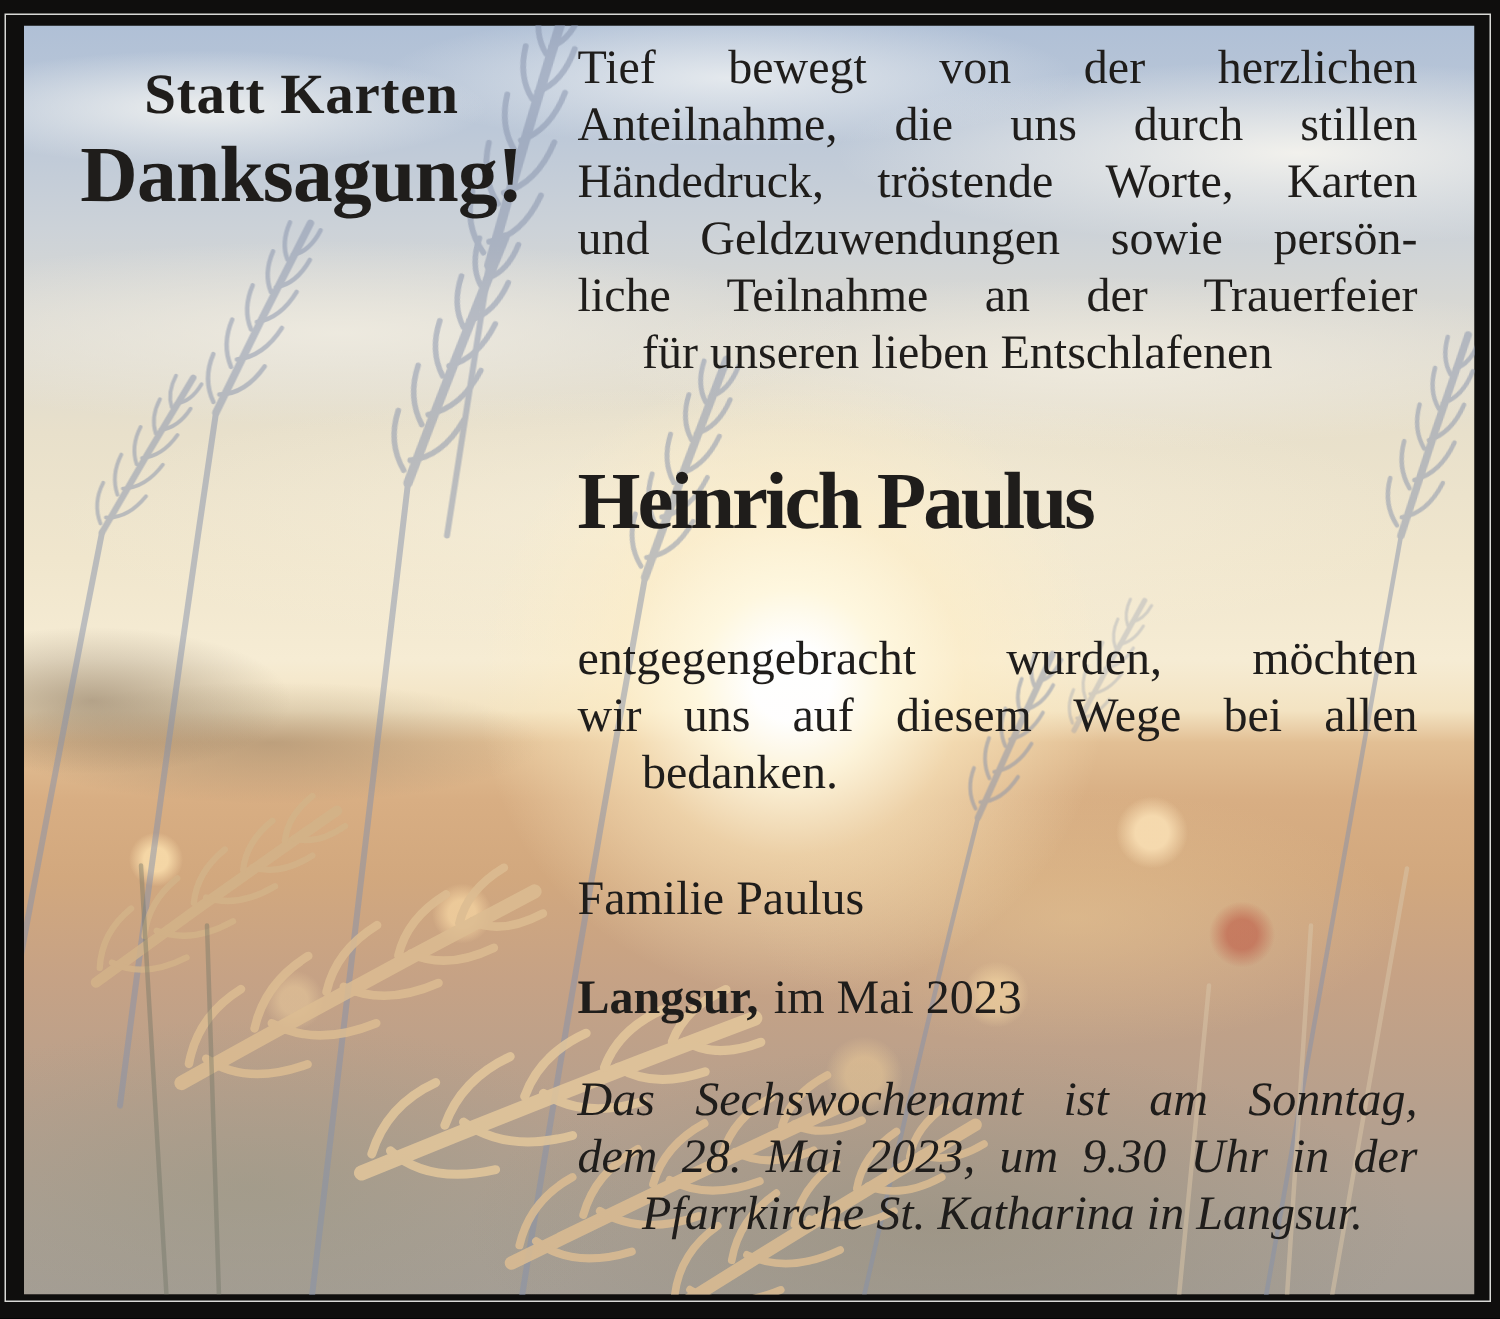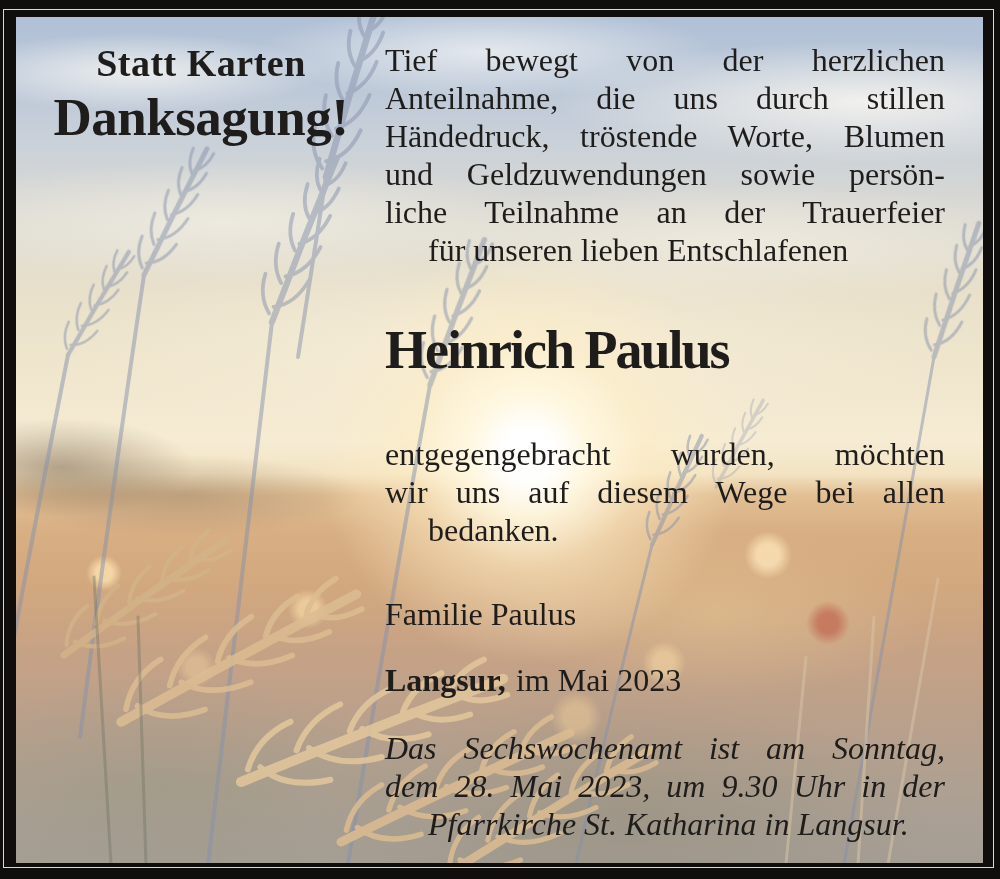--- a/index.html
+++ b/index.html
@@ -85,21 +85,21 @@
   }
   .title {
     font-size: 53px;
     font-weight: bold;
     letter-spacing: -0.5px;
     line-height: 60px;
     margin-top: 2px;
   }
   .body-col {
     position: absolute;
-    left: 369px; top: 24px;
+    left: 369px; top: 8px;
     width: 560px;
     font-size: 32px;
     line-height: 38px;
   }
   .jline { text-align: justify; text-align-last: justify; }
   .jline.jlast { text-align-last: left; margin-left: 43px; }
   .deceased {
     font-size: 54px;
     font-weight: bold;
     letter-spacing: -2px;
@@ -179,21 +179,21 @@
 
     <div class="head-col">
       <div class="pre-title">Statt Karten</div>
       <div class="title">Danksagung!</div>
     </div>
 
     <div class="body-col">
       <div class="intro">
           <div class="jline">Tief bewegt von der herzlichen</div>
           <div class="jline">Anteilnahme, die uns durch stillen</div>
-          <div class="jline">Händedruck, tröstende Worte, Blumen</div>
+          <div class="jline">Händedruck, tröstende Worte, Karten</div>
           <div class="jline">und Geldzuwendungen sowie persön-</div>
           <div class="jline">liche Teilnahme an der Trauerfeier</div>
           <div class="jline jlast">für unseren lieben Entschlafenen</div>
         </div>
       <div class="deceased">Heinrich Paulus</div>
       <div class="thanks">
           <div class="jline">entgegengebracht wurden, möchten</div>
           <div class="jline">wir uns auf diesem Wege bei allen</div>
           <div class="jline jlast">bedanken.</div>
         </div>

